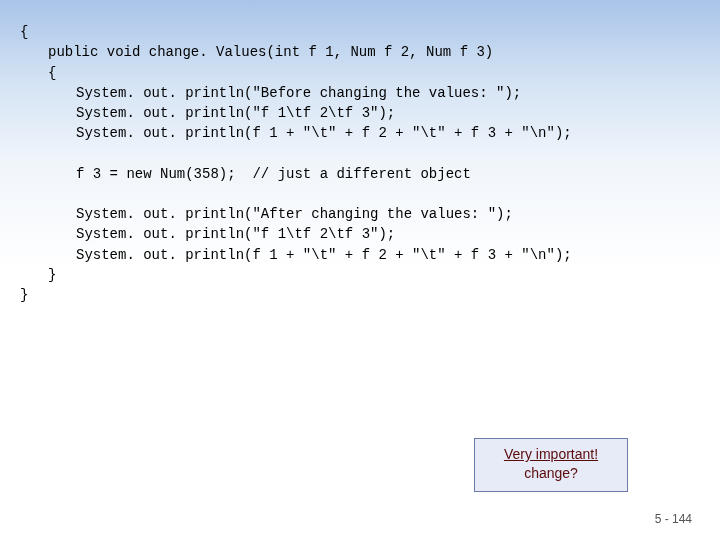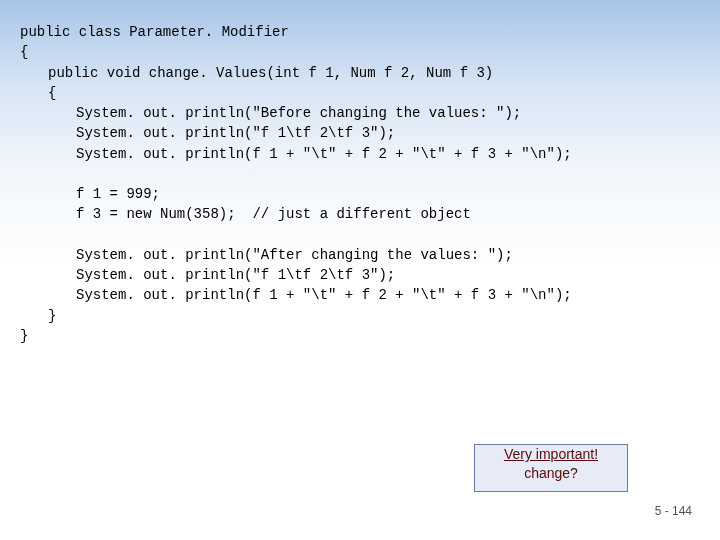--- a/index.html
+++ b/index.html
@@ -24,46 +24,44 @@
     position: absolute;
     right: 92px;
     bottom: 48px;
     width: 154px;
     background: #e6ebf7;
     border: 1px solid #6b7aa8;
     text-align: center;
     font-family: Arial, sans-serif;
     font-size: 14px;
     color: #5a0a0a;
-    padding: 0 4px 8px 4px;
+    padding: 6px 4px 8px 4px;
     line-height: 1.35;
   }
   .callout .l1 { text-decoration: underline; }
   .page-num {
     position: absolute;
     right: 28px;
-    bottom: 20px;
+    bottom: 12px;
     font-family: Arial, sans-serif;
     font-size: 12px;
     color: #555;
   }
 </style>
 </head>
 <body>
 
 <div class="code-area">
-  <div class="line">public class Parameter. Modifier</div>
   <div class="line">{</div>
   <div class="line i1">public void change. Values(int f 1, Num f 2, Num f 3)</div>
   <div class="line i1">{</div>
   <div class="line i2">System. out. println("Before changing the values: ");</div>
   <div class="line i2">System. out. println("f 1\tf 2\tf 3");</div>
   <div class="line i2">System. out. println(f 1 + "\t" + f 2 + "\t" + f 3 + "\n");</div>
   <div class="blank"></div>
-  <div class="line i2">f 1 = 999;</div>
   <div class="line i2">f 3 = new Num(358);  // just a different object</div>
   <div class="blank"></div>
   <div class="line i2">System. out. println("After changing the values: ");</div>
   <div class="line i2">System. out. println("f 1\tf 2\tf 3");</div>
   <div class="line i2">System. out. println(f 1 + "\t" + f 2 + "\t" + f 3 + "\n");</div>
   <div class="line i1">}</div>
   <div class="line">}</div>
 </div>
 
 <div class="callout">

